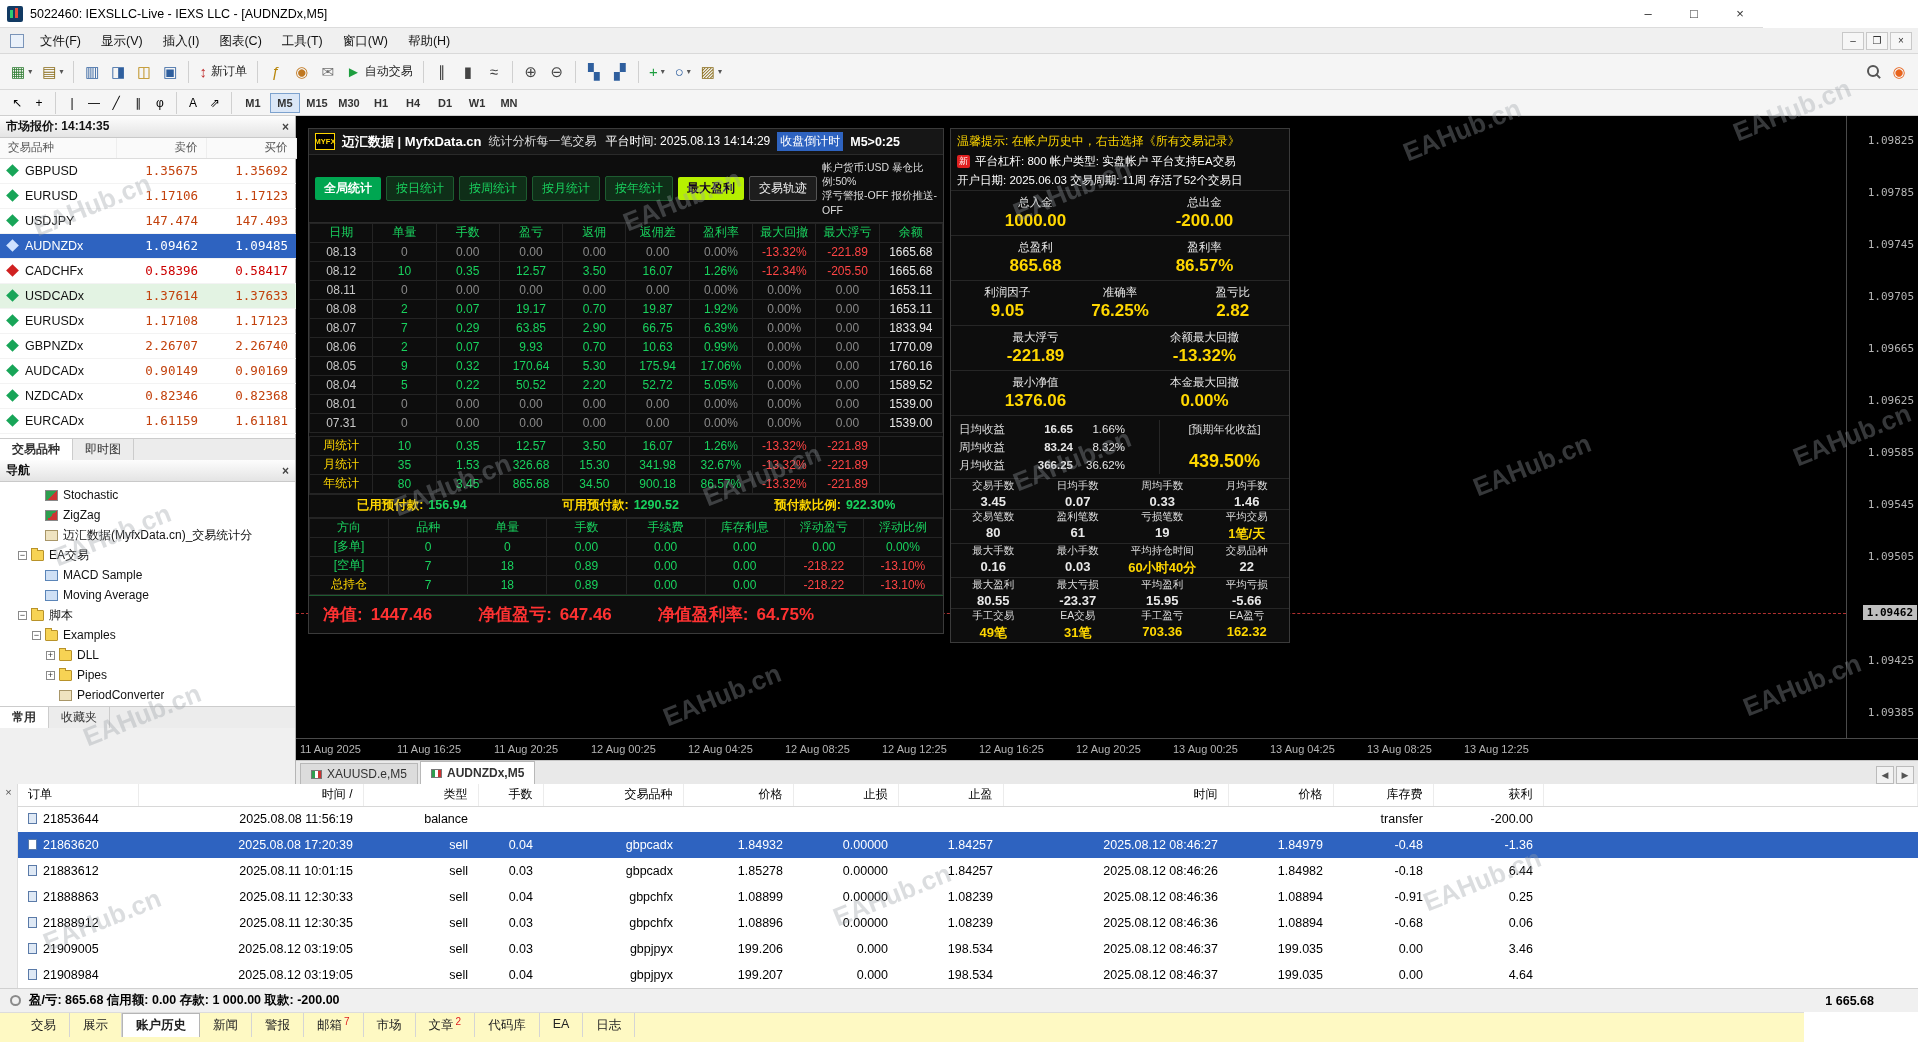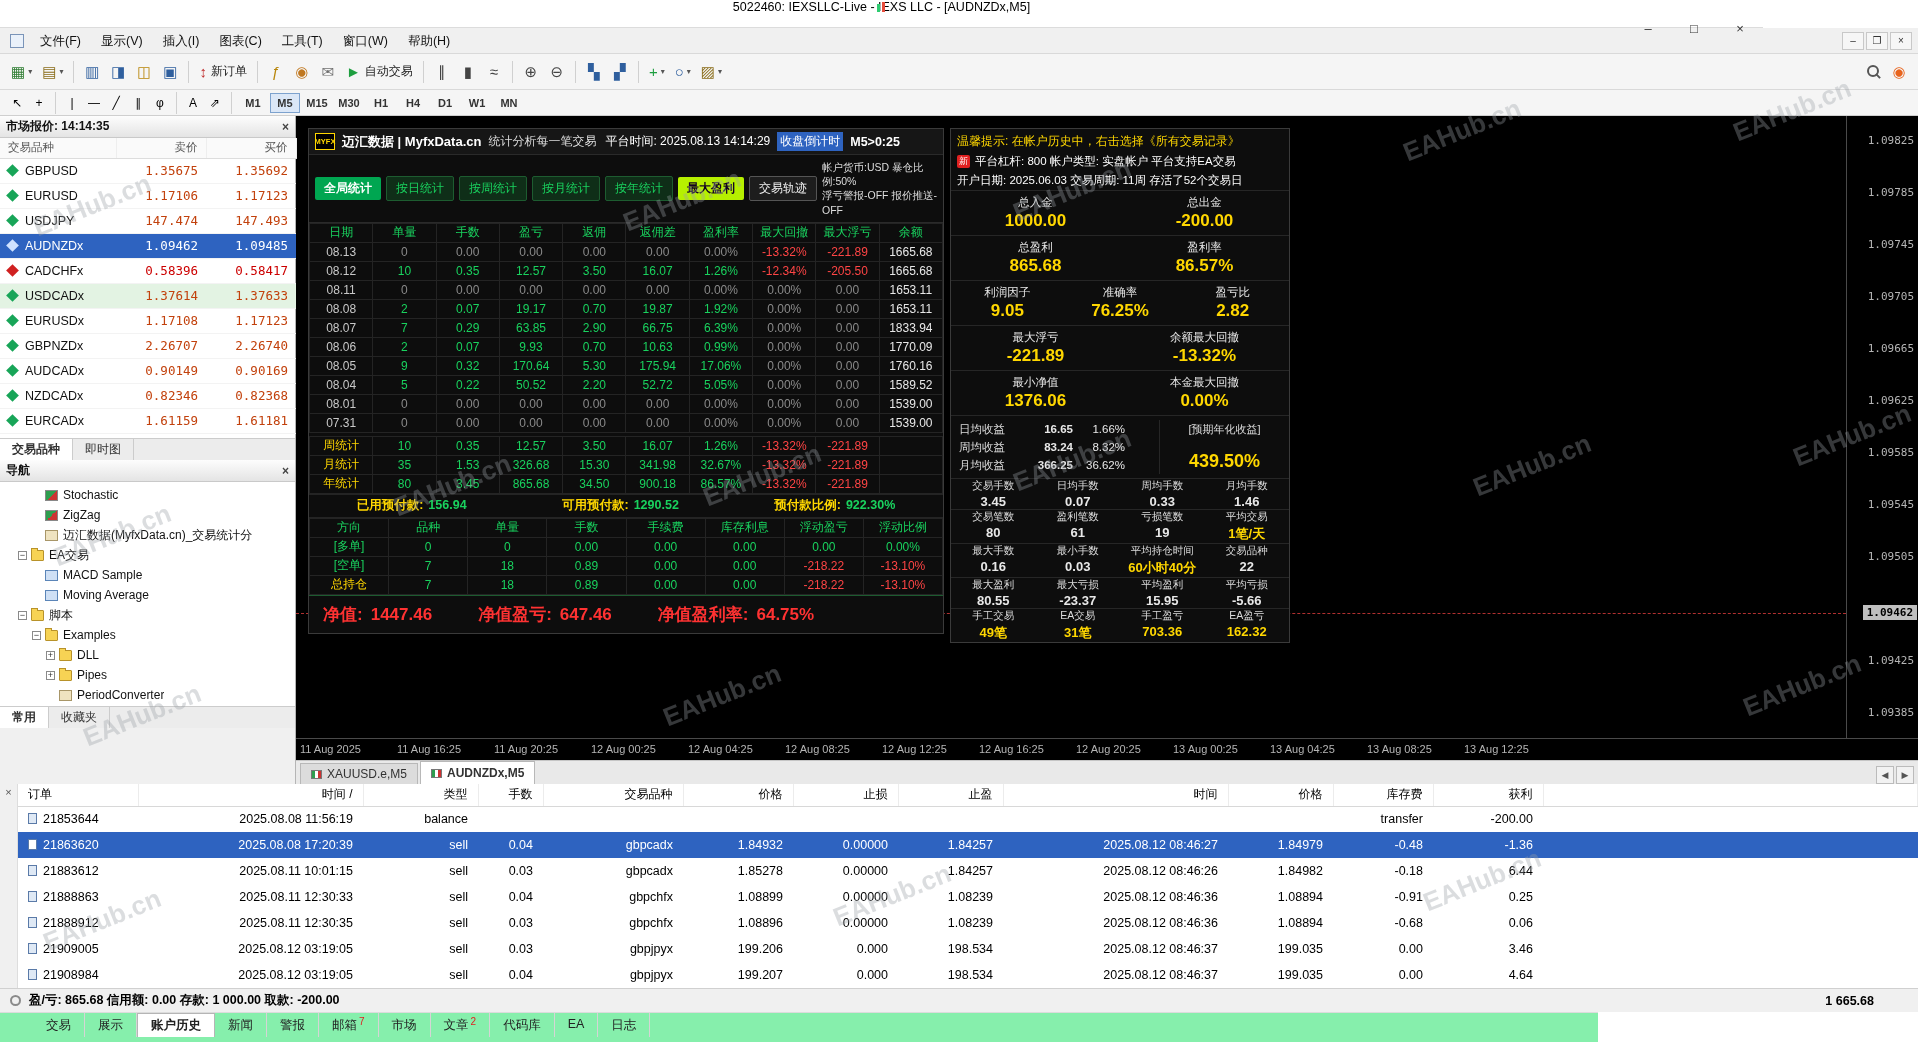--- a/index.html
+++ b/index.html
@@ -1,21 +1,21 @@
 <!DOCTYPE html>
 <html><head>
 <meta charset="utf-8">
 <style>
   html,body{margin:0;padding:0;width:1918px;height:1042px;overflow:hidden;
     font-family:"Liberation Sans","DejaVu Sans",sans-serif;background:#fff;position:relative;}
   *{box-sizing:border-box;}
 
   
   .titlebar{position:absolute;left:0;top:0;width:1763px;height:28px;background:#ffffff;
-    border-bottom:1px solid #dcdcdc;display:flex;align-items:center;z-index:50;flex-direction:column;}
+    border-bottom:1px solid #dcdcdc;display:flex;align-items:center;z-index:50;}
   .app-icon{width:16px;height:16px;margin:0 7px;background:#123a63;position:relative;border-radius:2px;}
   .app-icon::before{content:"";position:absolute;left:3px;top:4px;width:3px;height:8px;background:#2ecc71;}
   .app-icon::after{content:"";position:absolute;left:8px;top:2px;width:3px;height:10px;background:#e74c3c;}
   .title-text{font-size:12.5px;color:#000;}
   .win-controls{margin-left:auto;display:flex;height:28px;}
   .win-btn{width:46px;height:28px;display:flex;align-items:center;justify-content:center;font-size:13px;color:#333;}
 
   .menubar{position:absolute;left:0;top:28px;width:1918px;height:26px;background:#f0f0f0;
     border-bottom:1px solid #d9d9d9;display:flex;align-items:center;padding-left:4px;z-index:49;}
   .menu-doc{width:14px;height:14px;border:1px solid #7a94b8;background:#eaf1fa;margin:0 6px;}
@@ -178,22 +178,22 @@
   .doc-ic{width:9px;height:11px;border:1px solid #5a7aa8;background:#dfe9f5;display:inline-block;
     margin-right:6px;vertical-align:-1px;}
   tr.sel .doc-ic{background:#fff;}
 
   
   .statusbar{position:absolute;left:0;top:988px;width:1918px;height:24px;background:#f0f0f0;
     border-top:1px solid #d0d0d0;display:flex;align-items:center;font-size:12.5px;font-weight:bold;
     color:#000;padding:0 10px;z-index:31;}
   .status-ic{width:11px;height:11px;border:2px solid #8a8a8a;border-radius:50%;margin-right:8px;flex:none;}
   .status-total{margin-left:auto;padding-right:34px;}
-  .bottom-tabs{position:absolute;left:0;top:1012px;width:1598px;height:30px;background:#86efac;
-    display:flex;align-items:flex-start;padding-left:33px;border-top:1px solid #dcdcdc;z-index:31;}
+  .bottom-tabs{position:absolute;left:0;top:1012px;width:1804px;height:30px;background:#fef9c3;
+    display:flex;align-items:flex-start;padding-left:18px;border-top:1px solid #dcdcdc;z-index:31;}
   .b-tab{padding:4px 13px 0;font-size:12.5px;color:#222;height:24px;border-right:1px solid #d5d5d5;position:relative;}
   .b-tab.active{background:#fff;font-weight:bold;border:1px solid #b5b5b5;border-bottom:none;padding-top:3px;}
   .b-badge{color:#e02020;font-size:10px;margin-left:2px;position:relative;top:-4px;}
 
   
   .wm{position:absolute;font-size:26px;color:#9aa0a6;opacity:.35;transform:rotate(-22deg);
     z-index:60;pointer-events:none;white-space:nowrap;font-weight:bold;}
 </style>
 </head>
 <body>

